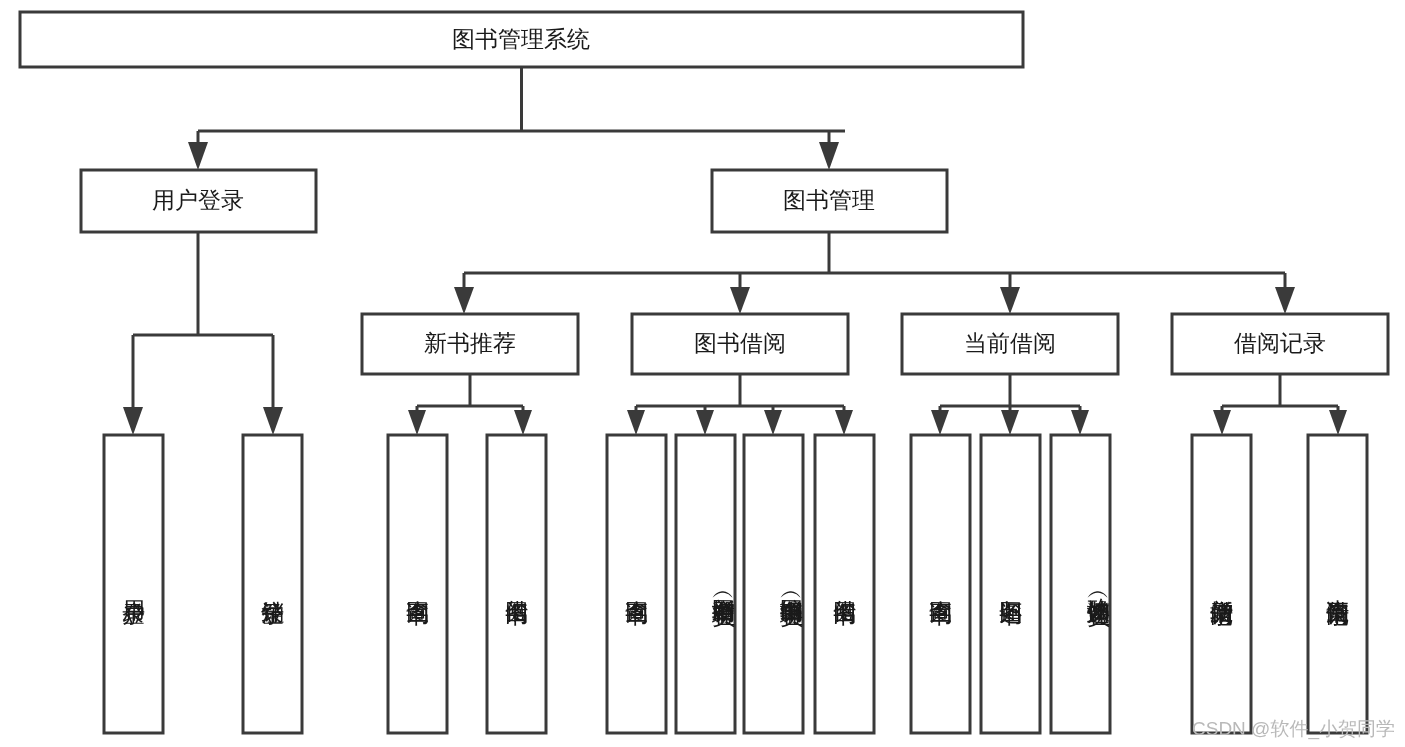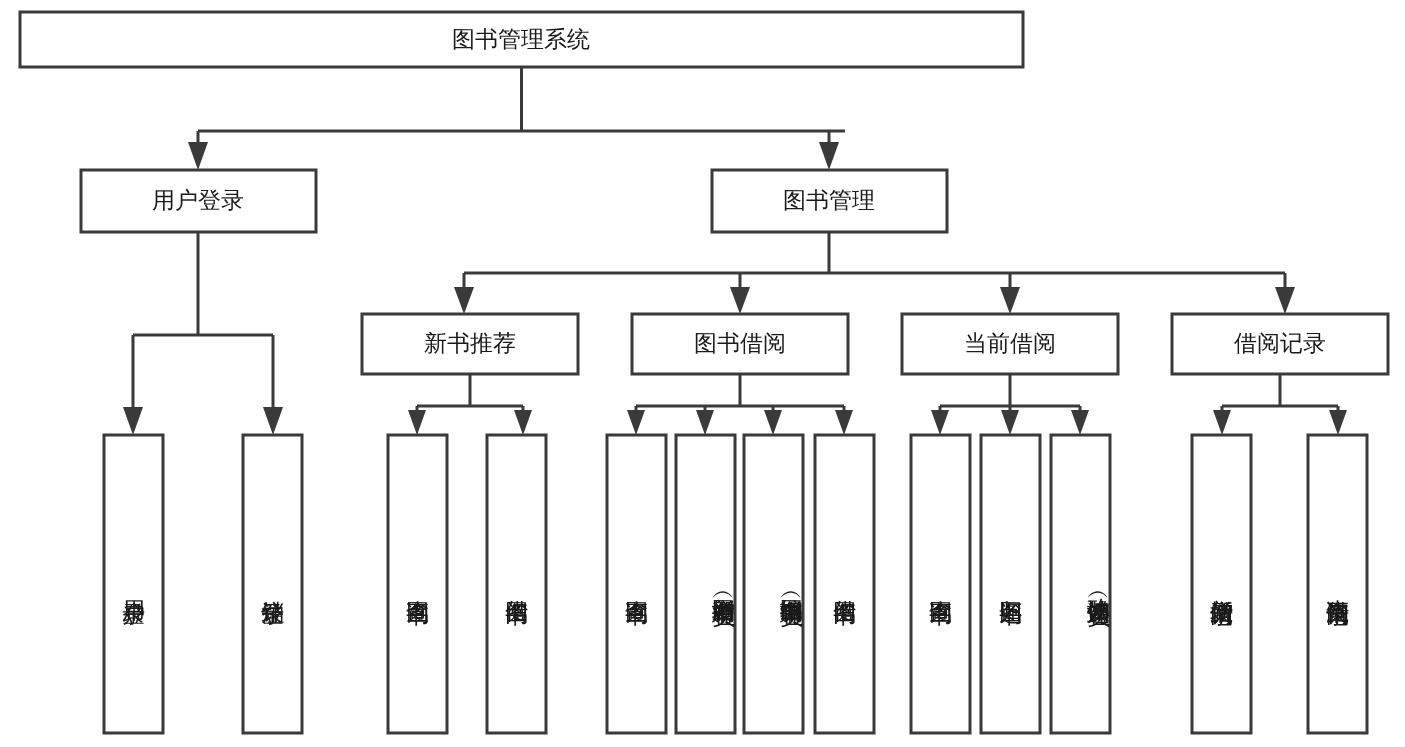--- a/index.html
+++ b/index.html
@@ -232,14 +232,15 @@
   <div class="vlabel" style="left:676px; top:438px; width:59px; height:292px; align-items:flex-start;">新增图书（管理员）</div>
   <div class="vlabel" style="left:744px; top:438px; width:59px; height:292px; align-items:flex-start;">编辑图书（管理员）</div>
   <div class="vlabel" style="left:815px; top:435px; width:59px; height:298px;">借阅图书</div>
   <div class="vlabel" style="left:911px; top:435px; width:59px; height:298px;">查询图书</div>
   <div class="vlabel" style="left:981px; top:435px; width:59px; height:298px;">归还图书</div>
   <div class="vlabel" style="left:1051px; top:438px; width:59px; height:292px; align-items:flex-start;">确认归还（管理员）</div>
   <div class="vlabel" style="left:1192px; top:435px; width:59px; height:298px;">新增借阅记录</div>
   <div class="vlabel" style="left:1308px; top:435px; width:59px; height:298px;">查询借阅记录</div>
 
   
+  <div class="watermark" style="left:1192px; top:716px;">CSDN @软件_小贺同学</div>
 
 </div>
 
 </body></html>

